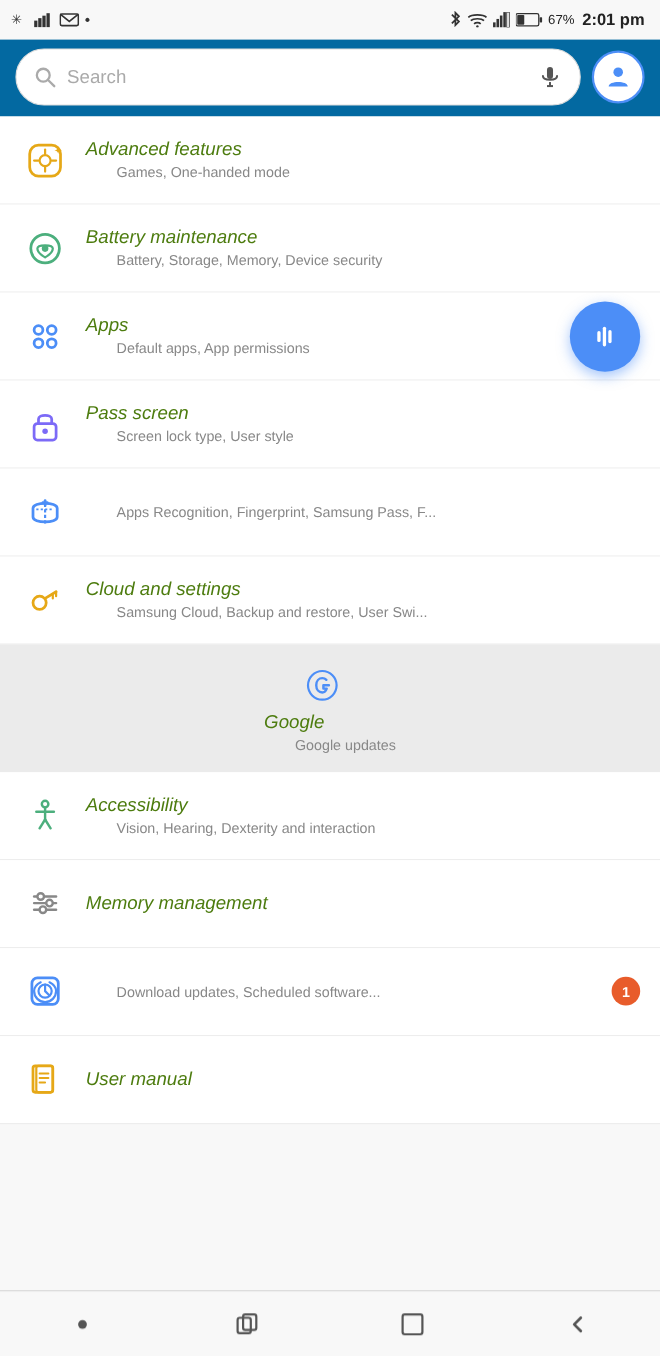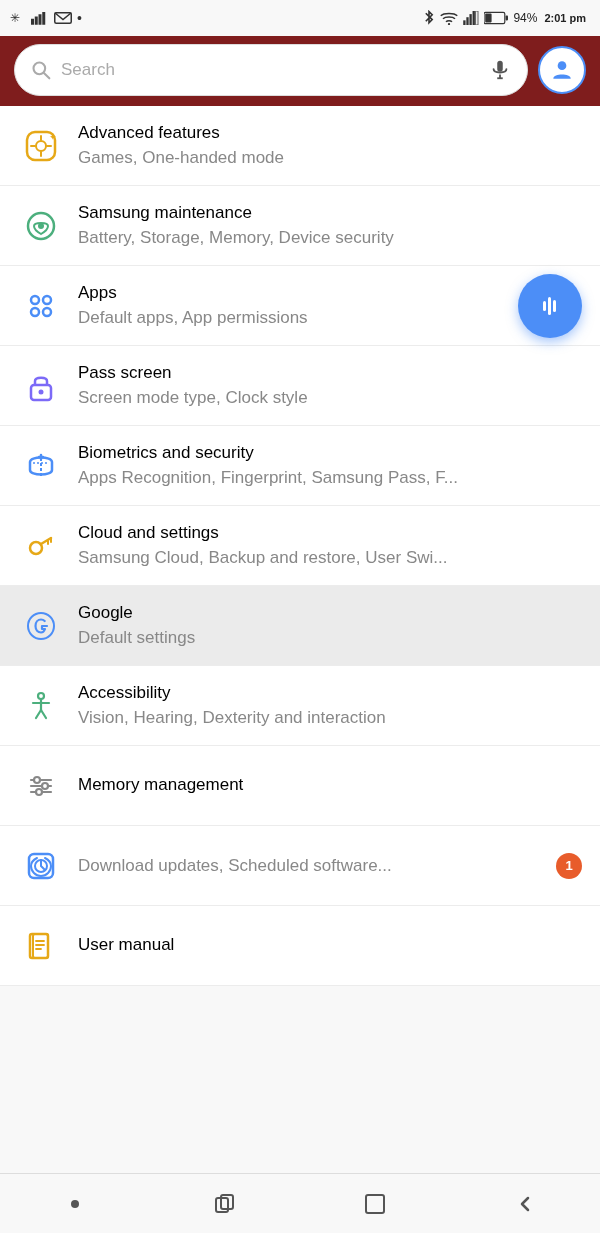--- a/index.html
+++ b/index.html
@@ -31,21 +31,21 @@
     .status-right {
       display: flex;
       align-items: center;
       gap: 5px;
       font-size: 12px;
       font-weight: 500;
     }
 
     
     .search-bar-container {
-      background: #7f1d1d;
+      background: #0369a1;
       padding: 8px 14px 10px 14px;
       display: flex;
       align-items: center;
       gap: 10px;
     }
     .search-bar {
       flex: 1;
       height: 52px;
       background: #fff;
       border: 1.5px solid #ddd;
@@ -83,44 +83,47 @@
       display: flex;
       align-items: center;
       padding: 14px 18px;
       border-bottom: 1px solid #ececec;
       min-height: 80px;
       position: relative;
       cursor: pointer;
     }
     .settings-item.highlighted {
       background: #ebebeb;
+      flex-direction: column;
     }
     .settings-item-icon {
       width: 46px;
       height: 46px;
       display: flex;
       align-items: center;
       justify-content: center;
       flex-shrink: 0;
       margin-right: 14px;
     }
     .settings-item-text {
       flex: 1;
     }
     .settings-item-title {
       font-size: 17px;
       font-weight: 500;
-      color: #000000;
+      color: #4d7c0f;
       line-height: 1.3;
+      font-style: italic;
     }
     .settings-item-subtitle {
-      font-size: 17px;
+      font-size: 13px;
       color: #888;
       margin-top: 2px;
       line-height: 1.3;
+      margin-left: 28px;
     }
     .badge {
       width: 26px;
       height: 26px;
       border-radius: 50%;
       background: #e85c2b;
       color: #fff;
       font-size: 13px;
       font-weight: bold;
       display: flex;
@@ -224,22 +227,22 @@
       <rect x="8" y="4" width="3" height="14" fill="#333"></rect>
       <rect x="12" y="0" width="3" height="18" fill="#333"></rect>
       <rect x="16" y="0" width="3" height="18" fill="none" stroke="#333" stroke-width="1"></rect>
     </svg>
 
     <svg width="24" height="14" viewBox="0 0 30 16">
       <rect x="0" y="1" width="26" height="14" rx="2" fill="none" stroke="#333" stroke-width="1.5"></rect>
       <rect x="1.5" y="2.5" width="8" height="11" rx="1" fill="#333"></rect>
       <rect x="27" y="5" width="3" height="6" rx="1" fill="#333"></rect>
     </svg>
-    <span>94%</span>
-    <span style="font-size:11px;font-weight:600;margin-left:2px;">2:01 pm</span>
+    <span>67%</span>
+    <span style="font-size:15px;font-weight:600;margin-left:2px;">2:01 pm</span>
   </div>
 </div>
 
 <div class="search-bar-container">
   <div class="search-bar">
     <svg width="20" height="20" viewBox="0 0 24 24">
       <circle cx="10" cy="10" r="7" fill="none" stroke="#aaa" stroke-width="2.5"></circle>
       <line x1="15.5" y1="15.5" x2="22" y2="22" stroke="#aaa" stroke-width="2.5" stroke-linecap="round"></line>
     </svg>
     <span class="search-input-text">Search</span>
@@ -281,21 +284,21 @@
 
   <div class="settings-item">
     <div class="settings-item-icon">
       <svg width="36" height="36" viewBox="0 0 36 36">
         <circle cx="18" cy="18" r="13" fill="none" stroke="#4caf7d" stroke-width="2.5"></circle>
         <path d="M11 18 C11 14 25 14 25 18 C25 22 18 26 18 26 C18 26 11 22 11 18Z" fill="none" stroke="#4caf7d" stroke-width="2"></path>
         <circle cx="18" cy="18" r="3" fill="#4caf7d"></circle>
       </svg>
     </div>
     <div class="settings-item-text">
-      <div class="settings-item-title">Samsung maintenance</div>
+      <div class="settings-item-title">Battery maintenance</div>
       <div class="settings-item-subtitle">Battery, Storage, Memory, Device security</div>
     </div>
   </div>
 
   <div class="settings-item" style="position:relative;">
     <div class="settings-item-icon">
       <svg width="36" height="36" viewBox="0 0 36 36">
         <circle cx="12" cy="12" r="4" fill="none" stroke="#4c8ef7" stroke-width="2.5"></circle>
         <circle cx="24" cy="12" r="4" fill="none" stroke="#4c8ef7" stroke-width="2.5"></circle>
         <circle cx="12" cy="24" r="4" fill="none" stroke="#4c8ef7" stroke-width="2.5"></circle>
@@ -318,37 +321,36 @@
   <div class="settings-item">
     <div class="settings-item-icon">
       <svg width="36" height="36" viewBox="0 0 36 36">
         <rect x="8" y="17" width="20" height="15" rx="3" fill="none" stroke="#7c6af7" stroke-width="2.5"></rect>
         <path d="M12 17 V13 C12 8.5 24 8.5 24 13 V17" fill="none" stroke="#7c6af7" stroke-width="2.5"></path>
         <circle cx="18" cy="24" r="2.5" fill="#7c6af7"></circle>
       </svg>
     </div>
     <div class="settings-item-text">
       <div class="settings-item-title">Pass screen</div>
-      <div class="settings-item-subtitle">Screen mode type, Clock style</div>
+      <div class="settings-item-subtitle">Screen lock type, User style</div>
     </div>
   </div>
 
   <div class="settings-item">
     <div class="settings-item-icon">
       <svg width="36" height="36" viewBox="0 0 36 36">
         <path d="M7 14 C7 8 29 8 29 14 L29 22 C29 28 7 28 7 22 Z" fill="none" stroke="#4c8ef7" stroke-width="2.5"></path>
         <line x1="18" y1="10" x2="18" y2="28" stroke="#4c8ef7" stroke-width="2" stroke-dasharray="3,2"></line>
         <line x1="10" y1="15" x2="26" y2="15" stroke="#4c8ef7" stroke-width="1.5" stroke-dasharray="2,2"></line>
 
         <line x1="18" y1="7" x2="18" y2="11" stroke="#4c8ef7" stroke-width="2.5" stroke-linecap="round"></line>
         <line x1="16" y1="9" x2="20" y2="9" stroke="#4c8ef7" stroke-width="2.5" stroke-linecap="round"></line>
       </svg>
     </div>
     <div class="settings-item-text">
-      <div class="settings-item-title">Biometrics and security</div>
       <div class="settings-item-subtitle">Apps Recognition, Fingerprint, Samsung Pass, F...</div>
     </div>
   </div>
 
   <div class="settings-item">
     <div class="settings-item-icon">
       <svg width="36" height="36" viewBox="0 0 36 36">
 
         <circle cx="13" cy="20" r="6" fill="none" stroke="#e6a817" stroke-width="2.5"></circle>
         <line x1="18" y1="16" x2="28" y2="10" stroke="#e6a817" stroke-width="2.5" stroke-linecap="round"></line>
@@ -365,21 +367,21 @@
   <div class="settings-item highlighted">
     <div class="settings-item-icon">
       <svg width="36" height="36" viewBox="0 0 36 36">
         <circle cx="18" cy="18" r="13" fill="none" stroke="#4c8ef7" stroke-width="2"></circle>
 
         <path d="M24 18 L19 18 L19 21 L22 21 C21.3 23 19.8 24.5 18 24.5 C15 24.5 12.5 22 12.5 18 C12.5 14 15 11.5 18 11.5 C19.5 11.5 20.8 12.1 21.7 13" fill="none" stroke="#4c8ef7" stroke-width="2.2" stroke-linecap="round" stroke-linejoin="round"></path>
       </svg>
     </div>
     <div class="settings-item-text">
       <div class="settings-item-title">Google</div>
-      <div class="settings-item-subtitle">Default settings</div>
+      <div class="settings-item-subtitle">Google updates</div>
     </div>
   </div>
 
   <div class="settings-item">
     <div class="settings-item-icon">
       <svg width="36" height="36" viewBox="0 0 36 36">
 
         <circle cx="18" cy="8" r="3" fill="none" stroke="#4caf7d" stroke-width="2.2"></circle>
         <line x1="18" y1="11" x2="18" y2="22" stroke="#4caf7d" stroke-width="2.2" stroke-linecap="round"></line>
         <line x1="10" y1="15" x2="26" y2="15" stroke="#4caf7d" stroke-width="2.2" stroke-linecap="round"></line>

